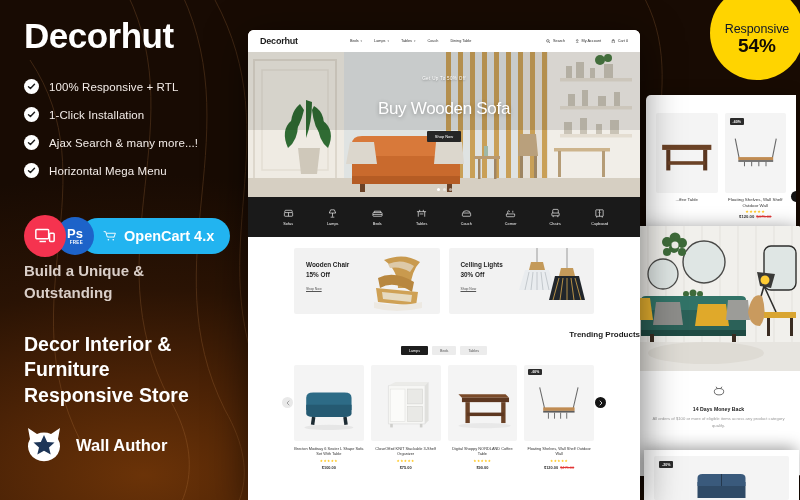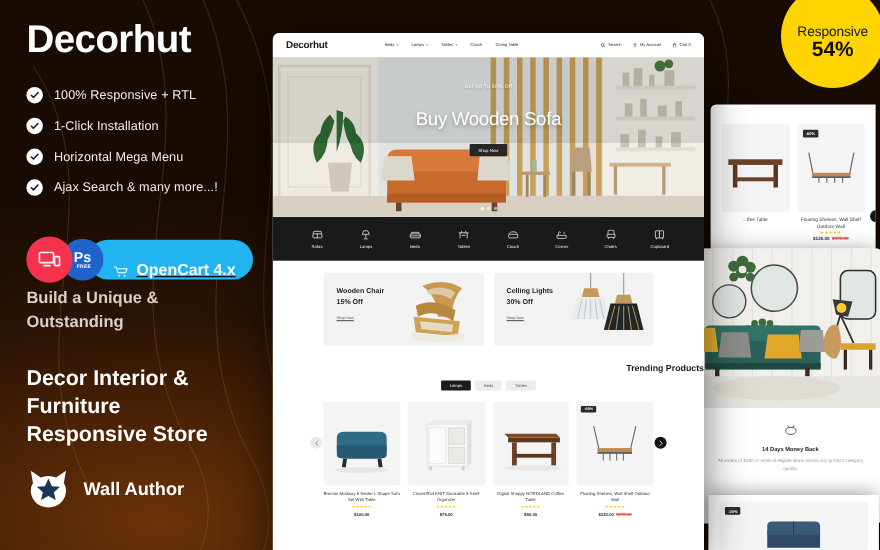--- a/index.html
+++ b/index.html
@@ -36,21 +36,21 @@
   
   .badges{position:absolute;left:24px;top:215px;height:42px;display:flex;align-items:center;}
   .b-circle{
     width:42px;height:42px;border-radius:50%;display:flex;align-items:center;
     justify-content:center;position:relative;z-index:3;
   }
   .b-resp{background:#f5334f;}
   .b-ps{background:#1d63c9;margin-left:-10px;z-index:2;width:38px;height:38px;}
   .b-oc{
     height:36px;background:#22b4f0;border-radius:20px;margin-left:-14px;z-index:1;
-    display:flex;align-items:flex-end;gap:6px;padding:0 16px 0 22px;text-decoration:underline;
+    display:flex;align-items:center;gap:6px;padding:0 16px 0 22px;
   }
   .b-oc-label{color:#fff;font-size:14.5px;font-weight:600;white-space:nowrap;}
   .ps-txt{color:#fff;font-weight:700;font-size:13px;line-height:1;}
   .ps-sub{color:#fff;font-size:4.5px;font-weight:700;letter-spacing:.3px;line-height:1;margin-top:1px;}
 
   
   .tag-small{
     position:absolute;left:24px;top:260px;width:180px;
     font-size:15px;color:#d9cec8;line-height:1.45;font-weight:700;
   }
@@ -224,29 +224,29 @@
         </svg>
     </span>
     <span class="feat-label">1-Click Installation</span>
   </div>
   <div class="feat">
     <span class="tick">
       <svg viewBox="0 0 12 12">
           <path d="M2 6.3 L4.6 8.8 L10 3" fill="none" stroke="#1c1c1c" stroke-width="1.9" stroke-linecap="round" stroke-linejoin="round"></path>
         </svg>
     </span>
-    <span class="feat-label">Horizontal Mega Menu</span>
+    <span class="feat-label">Ajax Search &amp; many more...!</span>
   </div>
   <div class="feat">
     <span class="tick">
       <svg viewBox="0 0 12 12">
           <path d="M2 6.3 L4.6 8.8 L10 3" fill="none" stroke="#1c1c1c" stroke-width="1.9" stroke-linecap="round" stroke-linejoin="round"></path>
         </svg>
     </span>
-    <span class="feat-label">Ajax Search &amp; many more...!</span>
+    <span class="feat-label">Horizontal Mega Menu</span>
   </div>
 </div>
 
 <div class="badges">
   <div class="b-circle b-resp">
     <svg viewBox="0 0 24 24" width="22" height="22" fill="none" stroke="#fff" stroke-width="1.6">
       <rect x="2" y="5" width="14" height="10" rx="1"></rect>
       <path d="M6 18 H13"></path>
       <rect x="17" y="9" width="5" height="9" rx="1"></rect>
     </svg>

